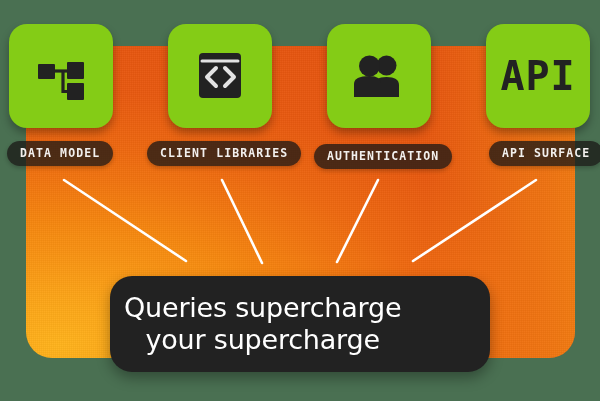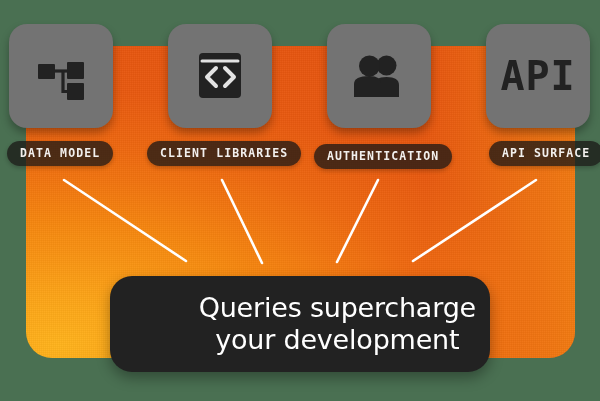--- a/index.html
+++ b/index.html
@@ -42,21 +42,21 @@
     pointer-events: none;
   }
 
   
   #rays { position: absolute; left: 0; top: 0; width: 600px; height: 401px; pointer-events: none; }
 
   
   .card {
     position: absolute;
     width: 104px; height: 104px;
-    background: #737373;
+    background: #84cc16;
     border-radius: 18px;
     display: flex; align-items: center; justify-content: center;
     box-shadow: 0 5px 9px rgba(0,0,0,.30);
   }
   .card svg, .card .api-glyph { display: block; }
   .api-glyph {
     font-family: "DejaVu Sans Mono", "Liberation Mono", monospace;
     font-size: 40px;
     font-weight: 700;
     letter-spacing: 1px;
@@ -84,21 +84,21 @@
     line-height: 1;
   }
 
   
   #caption-box {
     position: absolute;
     left: 110px; top: 276px;
     width: 380px; height: 96px;
     background: #222222;
     border-radius: 22px;
-    display: flex; align-items: center; justify-content: flex-end;
+    display: flex; align-items: center; justify-content: flex-start;
     box-shadow: 0 6px 14px rgba(0,0,0,.33);
   }
   #caption-text {
     color: #ffffff;
     font-family: "DejaVu Sans", sans-serif;
     font-size: 27px;
     font-weight: 400;
     line-height: 1.18;
     text-align: center;
     letter-spacing: -0.2px;
@@ -170,17 +170,17 @@
   <div class="pill" style="left:314px; top:144px;">
     <span>AUTHENTICATION</span>
   </div>
   <div class="pill" style="left:489px; top:141px;">
     <span>API SURFACE</span>
   </div>
 
   <div id="caption-box">
     <div id="caption-text">
       <span>Queries supercharge</span><br>
-      <span>your development</span>
+      <span>your supercharge</span>
     </div>
   </div>
 
 </div>
 
 </body></html>

